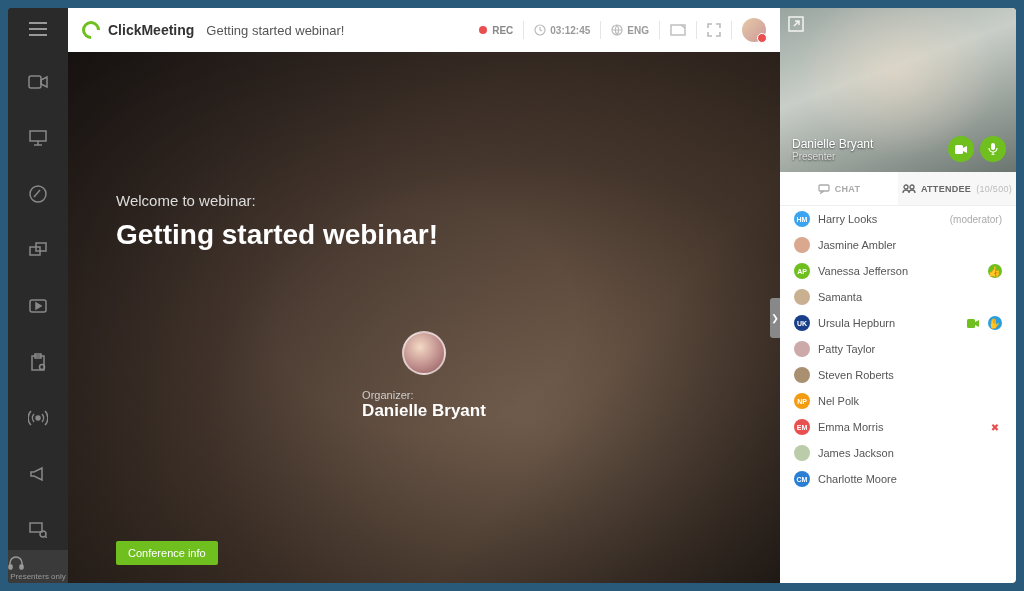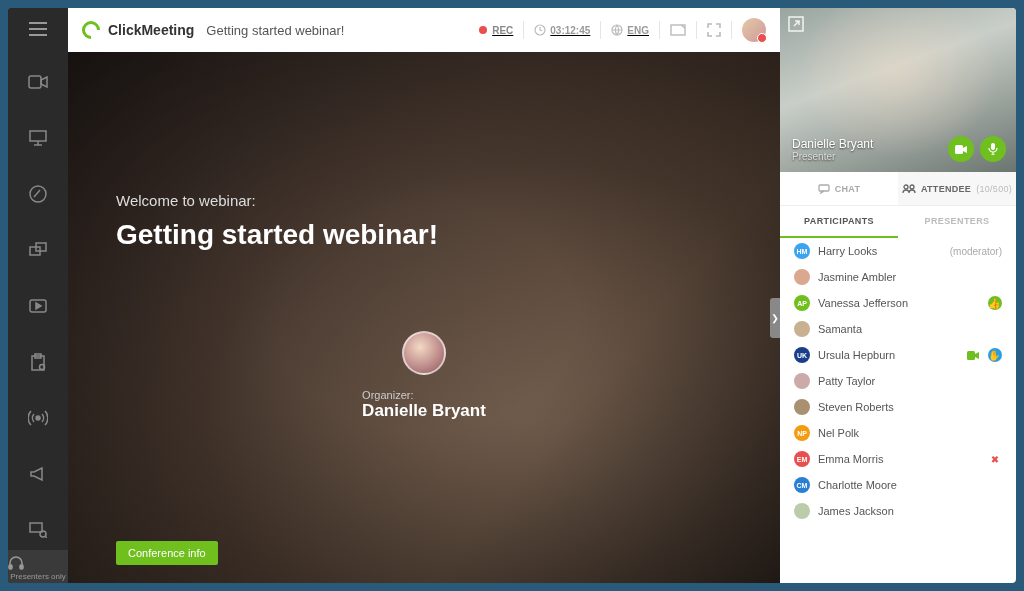--- a/index.html
+++ b/index.html
@@ -19,21 +19,21 @@
 
 .main-col { flex: 1; display: flex; flex-direction: column; min-width: 0; }
 
 
 .header { height: 44px; background: #fff; display: flex; align-items: center; padding: 0 14px; gap: 12px; }
 .logo { display: flex; align-items: center; gap: 8px; }
 .logo-mark { width: 18px; height: 18px; border: 3px solid #6fbf1e; border-radius: 50%; border-right-color: transparent; transform: rotate(45deg); position: relative; }
 .logo-text { font-weight: 600; font-size: 14px; color: #333; }
 .header-title { font-size: 13px; color: #555; }
 .header-spacer { flex: 1; }
-.header-right { display: flex; align-items: center; gap: 10px; text-decoration: underline; }
+.header-right { display: flex; align-items: center; gap: 10px; }
 .rec { display: flex; align-items: center; gap: 5px; font-size: 10px; color: #888; font-weight: 600; }
 .rec-dot { width: 8px; height: 8px; background: #e94f4f; border-radius: 50%; }
 .hsep { width: 1px; height: 18px; background: #e5e5e5; }
 .htxt { font-size: 10px; color: #999; display: flex; align-items: center; gap: 4px; font-weight: 600; }
 .hicon { color: #bbb; cursor: pointer; }
 .avatar-sm { width: 24px; height: 24px; border-radius: 50%; background: linear-gradient(135deg,#e6c9a8,#c99); position: relative; }
 .avatar-sm::after { content:''; position:absolute; bottom:-1px; right:-1px; width:8px; height:8px; background:#e94f4f; border-radius:50%; border:1px solid #fff; }
 
 
 .stage { flex:1; position: relative; overflow: hidden; background: #c2410c; }
@@ -270,24 +270,20 @@
         <svg width="14" height="10" viewBox="0 0 14 10" fill="none" stroke="currentColor" stroke-width="1.3">
             <circle cx="4" cy="3" r="2"></circle>
             <circle cx="10" cy="3" r="2"></circle>
             <path d="M1 9c0-2 1.5-3 3-3s3 1 3 3M7 9c0-2 1.5-3 3-3s3 1 3 3"></path>
           </svg>
         <span>ATTENDEE</span>
         <span style="color:#bbb;font-weight:400">(10/500)</span>
       </div>
     </div>
 
-    <div class="subtabs">
-      <div class="subtab active">PARTICIPANTS</div>
-      <div class="subtab">PRESENTERS</div>
-    </div>
 
     <div class="plist" id="plist">
         <div class="prow">
           <div class="pavatar" style="background: rgb(58, 164, 240);">HM</div>
           <span class="pname">Harry Looks</span>
           <span class="prole">(moderator)</span>
         </div>
         <div class="prow">
           <div class="pavatar" style="background: rgb(217, 168, 143);"></div>
           <span class="pname">Jasmine Ambler</span>
@@ -323,23 +319,23 @@
         <div class="prow">
           <div class="pavatar" style="background: rgb(243, 156, 18);">NP</div>
           <span class="pname">Nel Polk</span>
         </div>
         <div class="prow">
           <div class="pavatar" style="background: rgb(233, 79, 79);">EM</div>
           <span class="pname">Emma Morris</span>
           <span class="picon" style="color: rgb(233, 79, 79);">✖</span>
         </div>
         <div class="prow">
+          <div class="pavatar" style="background: rgb(187, 204, 170);"></div>
+          <span class="pname">James Jackson</span>
+        </div>
+        <div class="prow">
           <div class="pavatar" style="background: rgb(42, 127, 212);">CM</div>
           <span class="pname">Charlotte Moore</span>
         </div>
-        <div class="prow">
-          <div class="pavatar" style="background: rgb(187, 204, 170);"></div>
-          <span class="pname">James Jackson</span>
-        </div>
       </div>
   </div>
 
 </div>
 
 </body></html>

